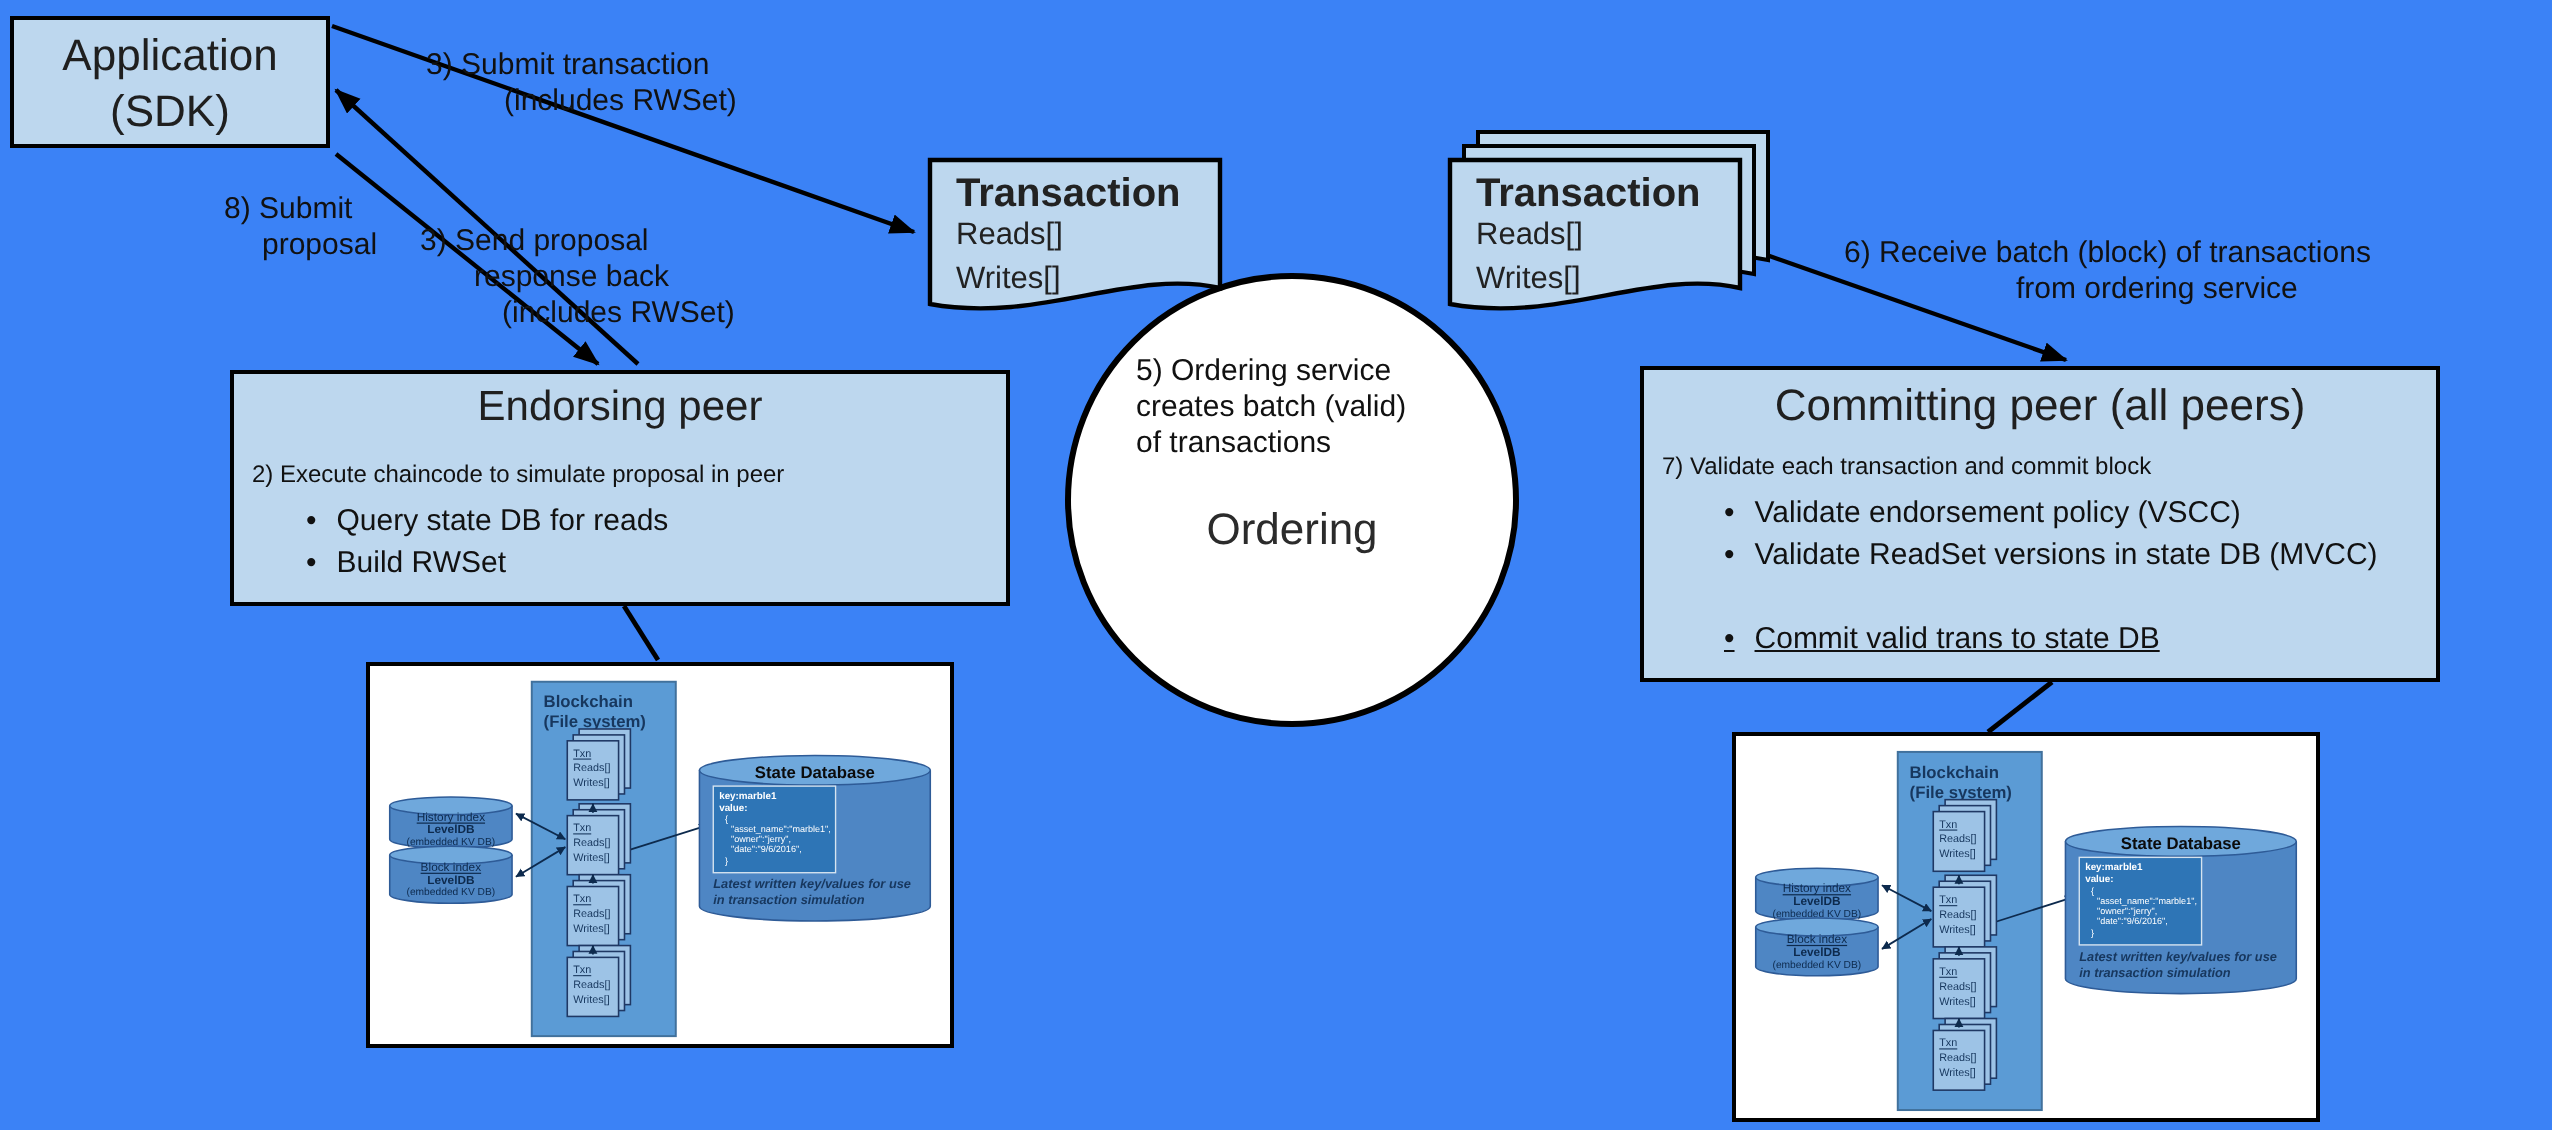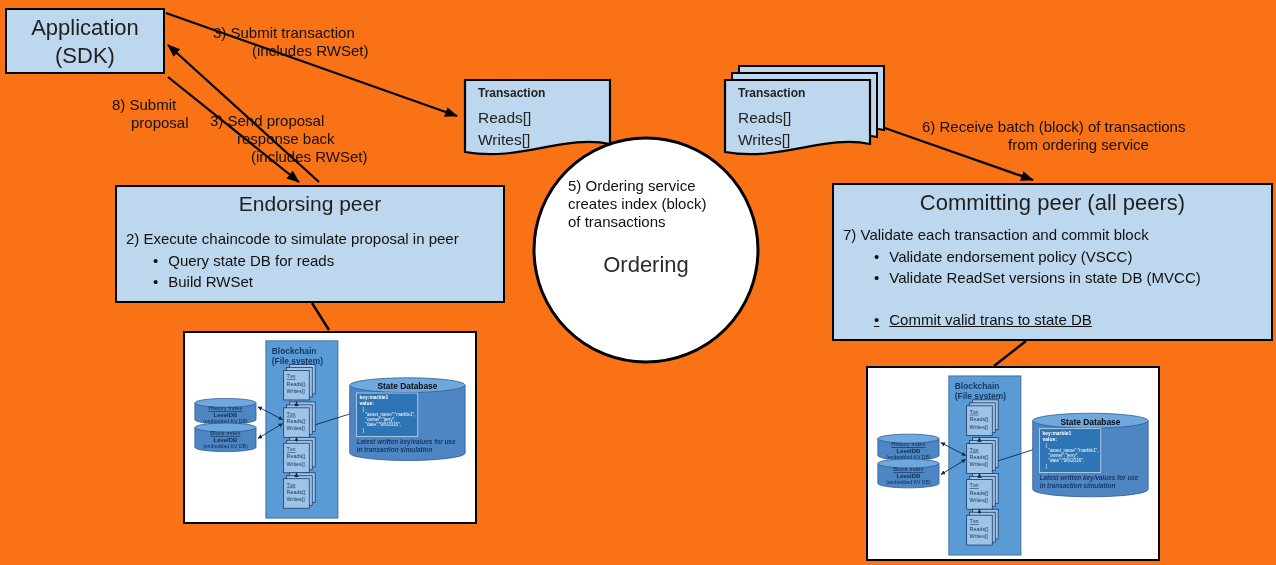--- a/index.html
+++ b/index.html
@@ -1,27 +1,27 @@
 <!DOCTYPE html>
 <html><head>
 <meta charset="utf-8">
 <style>
   html,body{margin:0;padding:0;background:#fff;}
-  #canvas{position:relative;width:1276px;height:565px;background:#f97316;overflow:hidden;
+  #canvas{position:relative;width:1276px;height:565px;background:#3b82f6;overflow:hidden;
           font-family:"Liberation Sans",sans-serif;color:#1a1a1a;}
   svg{display:block;}
   .overlay{position:absolute;left:0;top:0;z-index:1;}
   .bluebox{position:absolute;background:#bdd7ee;border:2.5px solid #000;box-sizing:border-box;z-index:2;}
   .boxtitle{position:absolute;left:0;right:0;text-align:center;font-size:22px;color:#1f1f1f;}
-  .boxstep{position:absolute;font-size:15px;color:#111;white-space:nowrap;}
+  .boxstep{position:absolute;font-size:12px;color:#111;white-space:nowrap;}
   .bullet{position:absolute;font-size:15px;color:#111;white-space:nowrap;}
   .bullet::before{content:"•";margin-right:10px;}
   .lbl{position:absolute;font-size:15px;color:#111;white-space:nowrap;z-index:3;}
   .doctext{position:absolute;font-size:15.5px;color:#222;white-space:nowrap;z-index:3;}
-  .doctitle{font-weight:bold;font-size:12px;}
+  .doctitle{font-weight:bold;font-size:20px;}
   .ordering-big{position:absolute;width:204px;text-align:center;font-size:22px;color:#2b2b2b;z-index:3;}
   .whitebox{position:absolute;background:#fff;border:2.5px solid #000;box-sizing:border-box;z-index:2;}
   .int-svg{width:100%;height:100%;}
   .apptext{position:absolute;left:0;right:0;top:4px;text-align:center;font-size:22px;line-height:28px;color:#1f1f1f;}
 </style>
 </head>
 <body>
 
 <div id="canvas">
 
@@ -60,21 +60,21 @@
     </div>
   </div>
 
   <div class="bluebox" style="left:115px;top:185px;width:390px;height:118px;">
     <div class="boxtitle" style="top:5px;font-size:21px;">Endorsing peer</div>
     <div class="boxstep" style="left:9px;top:43px;">2) Execute chaincode to simulate proposal in peer</div>
     <div class="bullet" style="left:36px;top:65px;">Query state DB for reads</div>
     <div class="bullet" style="left:36px;top:86px;">Build RWSet</div>
   </div>
 
-  <div class="bluebox" style="left:820px;top:183px;width:441px;height:158px;margin-left:12px;">
+  <div class="bluebox" style="left:820px;top:183px;width:400px;height:158px;">
     <div class="boxtitle" style="top:5px;">Committing peer (all peers)</div>
     <div class="boxstep" style="left:9px;top:41px;">7) Validate each transaction and commit block</div>
     <div class="bullet" style="left:40px;top:63px;">Validate endorsement policy (VSCC)</div>
     <div class="bullet" style="left:40px;top:84px;">Validate ReadSet versions in state DB (MVCC)</div>
     <div class="bullet" style="left:40px;top:126px;text-decoration:underline;">Commit valid trans to state DB</div>
   </div>
 
   <div class="lbl" style="left:112px;top:96px;">8) Submit</div>
   <div class="lbl" style="left:131px;top:114px;">proposal</div>
 
@@ -82,21 +82,21 @@
   <div class="lbl" style="left:237px;top:130px;">response back</div>
   <div class="lbl" style="left:251px;top:148px;">(includes RWSet)</div>
 
   <div class="lbl" style="left:213px;top:24px;">3) Submit transaction</div>
   <div class="lbl" style="left:252px;top:42px;">(includes RWSet)</div>
 
   <div class="lbl" style="left:922px;top:118px;">6) Receive batch (block) of transactions</div>
   <div class="lbl" style="left:1008px;top:136px;">from ordering service</div>
 
   <div class="lbl" style="left:568px;top:177px;">5) Ordering service</div>
-  <div class="lbl" style="left:568px;top:195px;">creates index (block)</div>
+  <div class="lbl" style="left:568px;top:195px;">creates batch (valid)</div>
   <div class="lbl" style="left:568px;top:213px;">of transactions</div>
   <div class="ordering-big" style="left:544px;top:252px;">Ordering</div>
 
   <div class="doctext doctitle" style="left:478px;top:86px;">Transaction</div>
   <div class="doctext" style="left:478px;top:109px;">Reads[]</div>
   <div class="doctext" style="left:478px;top:131px;">Writes[]</div>
 
   <div class="doctext doctitle" style="left:738px;top:86px;">Transaction</div>
   <div class="doctext" style="left:738px;top:109px;">Reads[]</div>
   <div class="doctext" style="left:738px;top:131px;">Writes[]</div>

